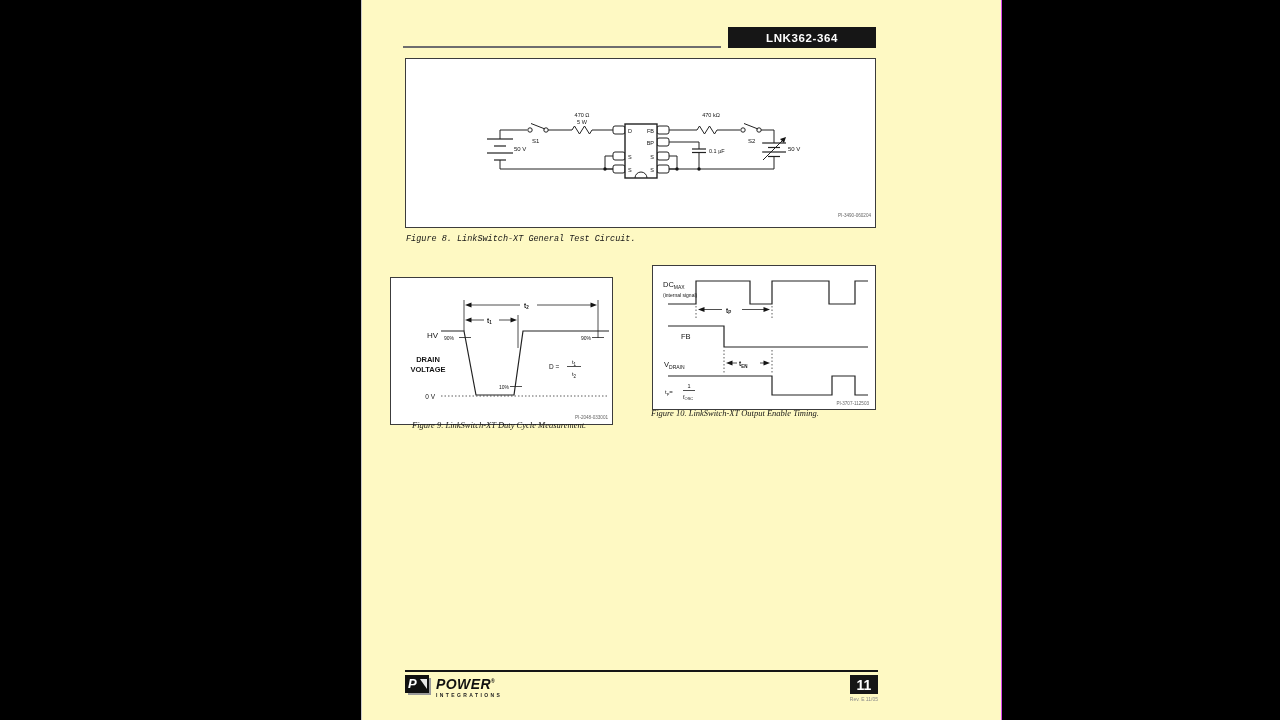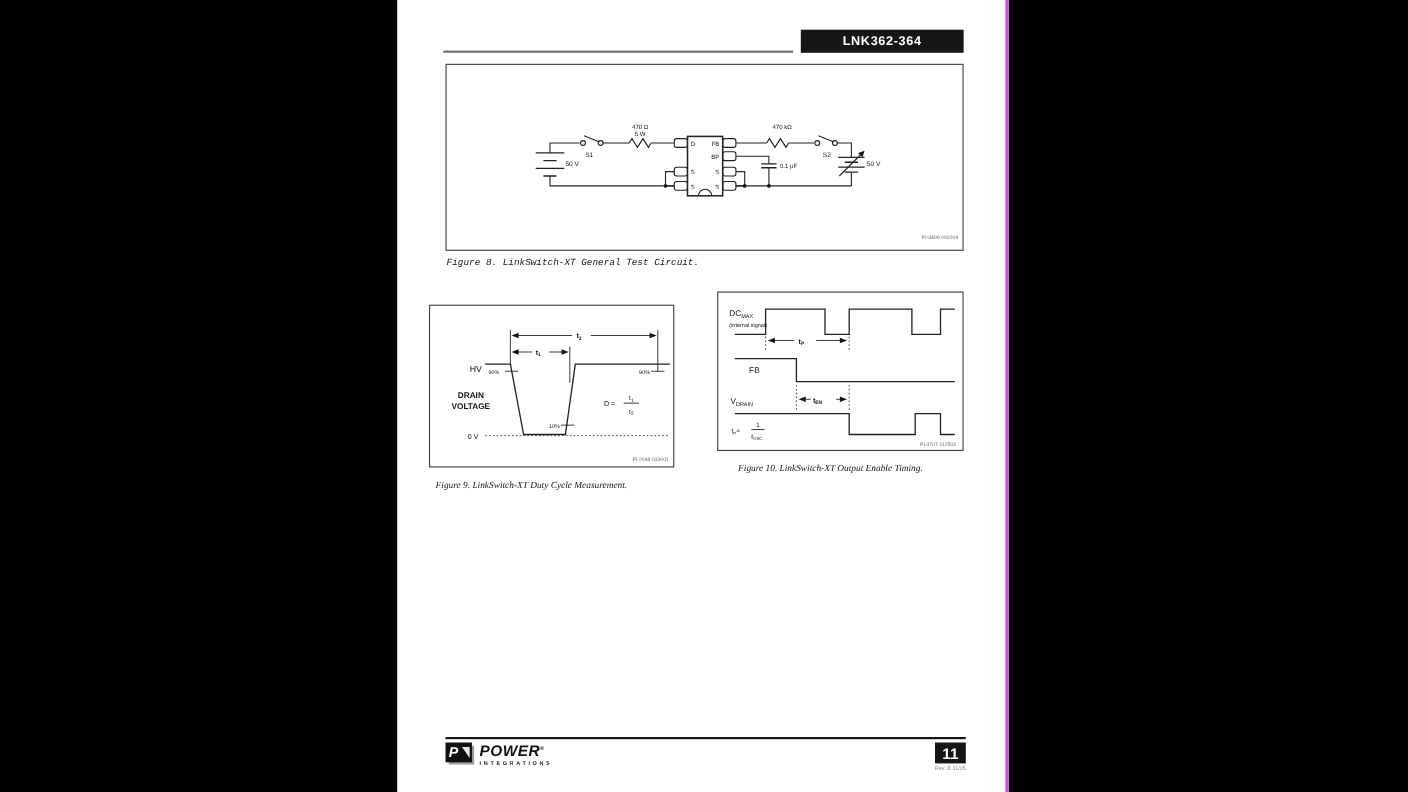--- a/index.html
+++ b/index.html
@@ -1,37 +1,37 @@
 <!DOCTYPE html>
 <html><head>
 <meta charset="utf-8">
 <style>
   html,body{margin:0;padding:0;background:#000;}
   #screen{position:relative;width:1280px;height:720px;background:#000;overflow:hidden;
           font-family:"Liberation Sans",sans-serif;}
-  .page{position:absolute;left:361px;top:0;width:556px;height:720px;background:#ffffff;
-        border-left:1px solid #c9c9c9;border-right:3px solid #d946ef;box-sizing:border-box;}
+  .page{position:absolute;left:361px;top:0;width:641px;height:720px;background:#fef9c3;
+        border-left:1px solid #c9c9c9;border-right:1px solid #d946ef;box-sizing:border-box;}
 
   
   .header-rule{position:absolute;left:41px;top:46px;width:318px;height:2px;background:#6e6e6e;}
   .part-box{position:absolute;left:366px;top:27px;width:148px;height:21px;background:#161616;
             color:#fff;font-size:11.5px;font-weight:bold;letter-spacing:.6px;
             display:flex;align-items:center;justify-content:center;}
 
   
   .fig-frame{position:absolute;background:#fff;border:1px solid #3c3c3c;box-sizing:border-box;}
   #fig8-frame{left:43px;top:58px;width:471px;height:170px;}
   #fig9-frame{left:28px;top:265px;width:223px;height:148px;margin-top:12px;}
   #fig10-frame{left:290px;top:265px;width:224px;height:145px;}
 
   .fig-caption{position:absolute;font-family:"Liberation Serif",serif;font-style:italic;
                font-size:8.5px;color:#151515;white-space:nowrap;}
   #fig8-caption{left:44px;top:234px;font-family:Liberation Mono, monospace;}
-  #fig9-caption{left:34px;top:420px;margin-top:16px;}
-  #fig10-caption{left:289px;top:420px;margin-left:20px;}
+  #fig9-caption{left:50px;top:420px;}
+  #fig10-caption{left:289px;top:408px;}
 
   svg{display:block;}
   svg text{font-family:"Liberation Sans",sans-serif;fill:#141414;}
   .wire{stroke:#222;stroke-width:1;fill:none;}
   .wire2{stroke:#222;stroke-width:1.2;fill:none;}
   .sig{stroke:#222;stroke-width:1.2;fill:none;}
   .thin{stroke:#222;stroke-width:.8;fill:none;}
   .dots{stroke:#333;stroke-width:.8;fill:none;stroke-dasharray:1.5,2;}
   .ah{fill:#141414;stroke:none;}
   .picode{fill:#666;font-size:4.6px;}

